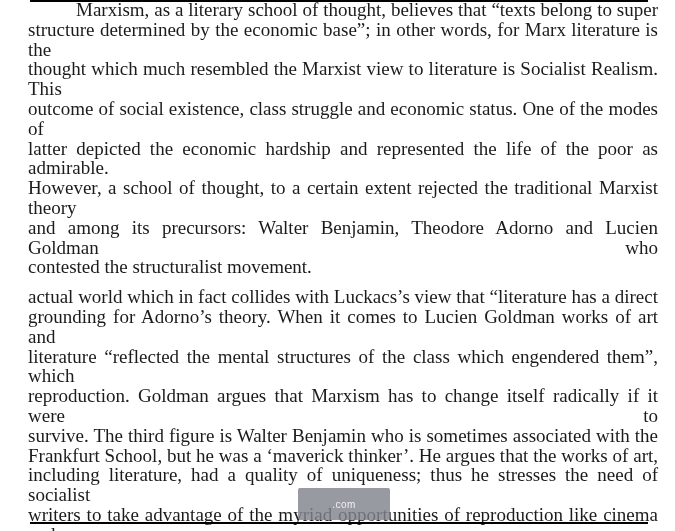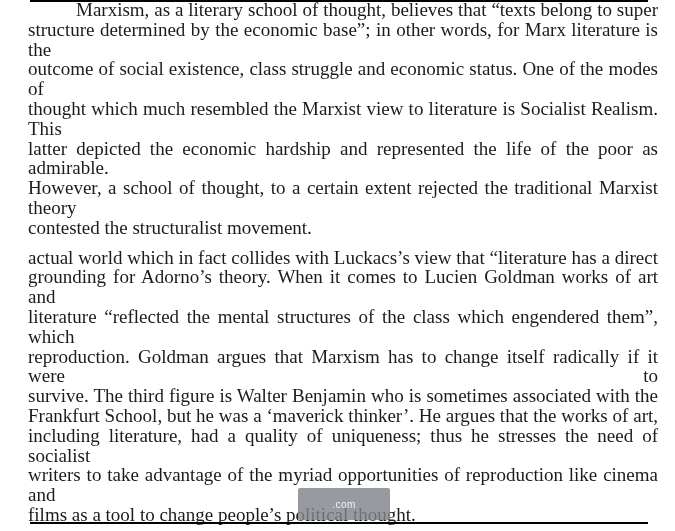--- a/index.html
+++ b/index.html
@@ -71,24 +71,25 @@
 <body>
 
 <div id="page">
   <div id="top-rule" class="rule"></div>
 
 
   <div id="essay-body">
       <div class="para">
         <div class="line first">Marxism, as a literary school of thought, believes that “texts belong to super</div>
         <div class="line">structure determined by the economic base”; in other words, for Marx literature is the</div>
+        <div class="line">thought which much resembled the Marxist view to literature is Socialist Realism. This</div>
         <div class="line">outcome of social existence, class struggle and economic status. One of the modes of</div>
-        <div class="line">thought which much resembled the Marxist view to literature is Socialist Realism. This</div>
         <div class="line">latter depicted the economic hardship and represented the life of the poor as admirable.</div>
         <div class="line">However, a school of thought, to a certain extent rejected the traditional Marxist theory</div>
+        <div class="line">and among its precursors: Walter Benjamin, Theodore Adorno and Lucien Goldman who</div>
         <div class="line last">contested the structuralist movement.</div>
       </div>
       <div class="para">
         <div class="line">actual world which in fact collides with Luckacs’s view that “literature has a direct</div>
         <div class="line">grounding for Adorno’s theory. When it comes to Lucien Goldman works of art and</div>
         <div class="line">literature “reflected the mental structures of the class which engendered them”, which</div>
         <div class="line">reproduction. Goldman argues that Marxism has to change itself radically if it were to</div>
         <div class="line">survive. The third figure is Walter Benjamin who is sometimes associated with the</div>
         <div class="line">Frankfurt School, but he was a ‘maverick thinker’. He argues that the works of art,</div>
         <div class="line">including literature, had a quality of uniqueness; thus he stresses the need of socialist</div>

